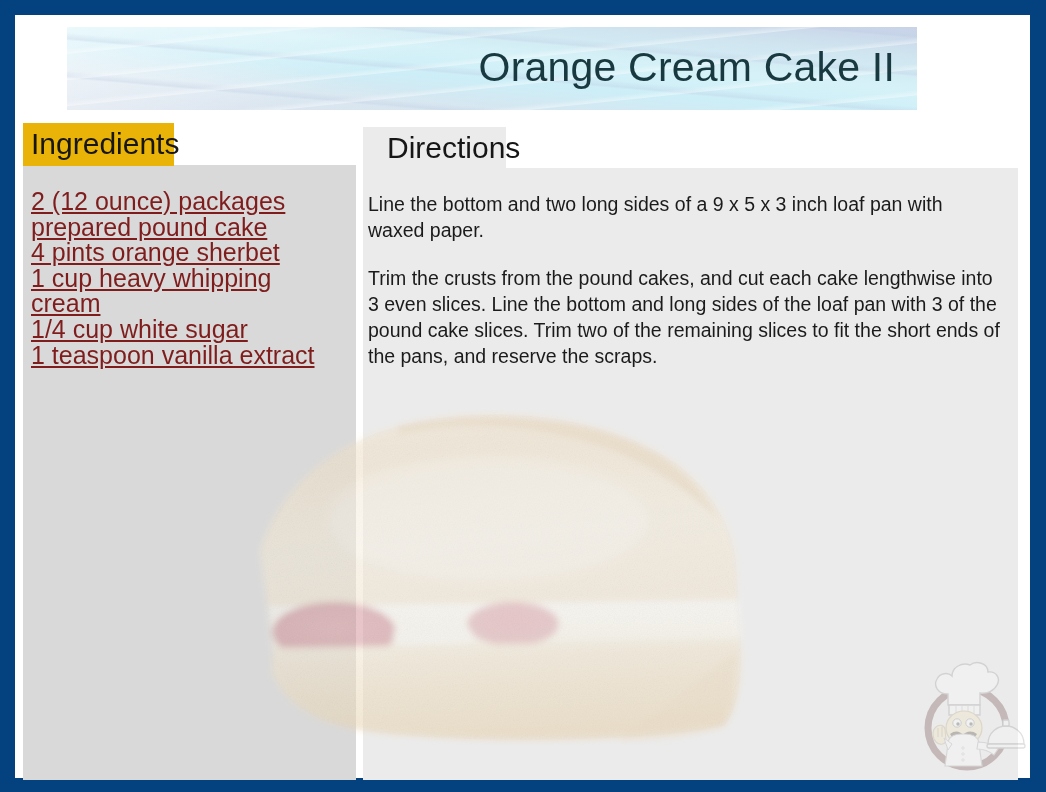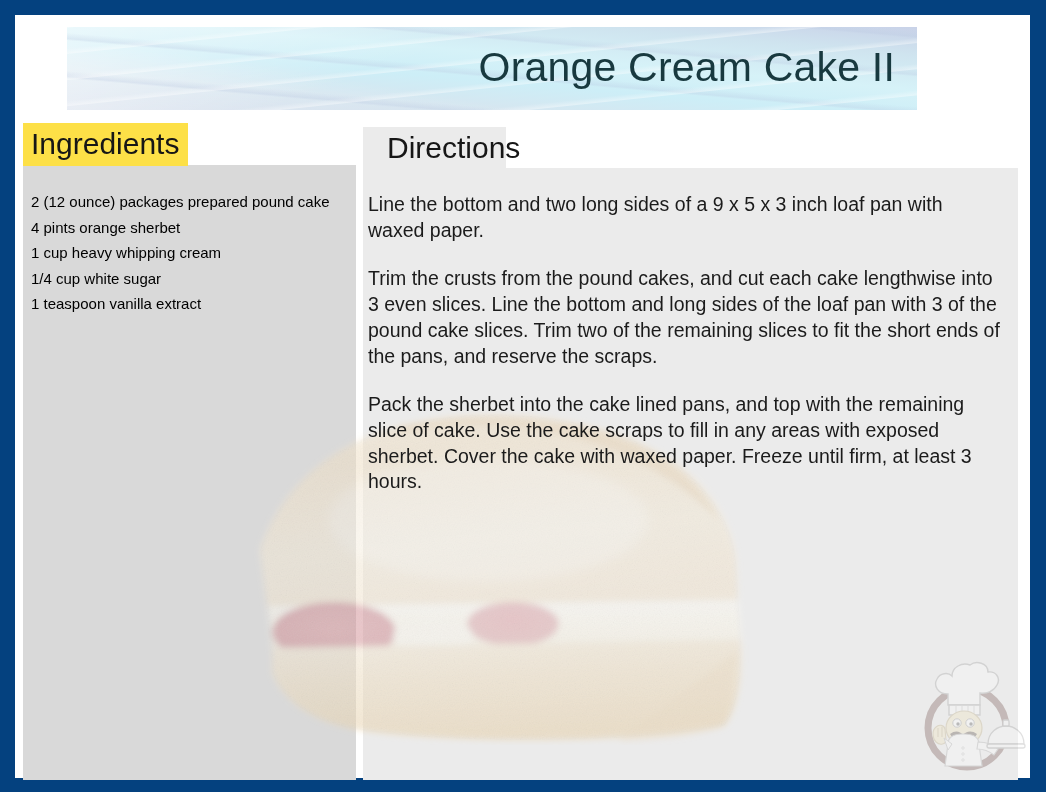--- a/index.html
+++ b/index.html
@@ -108,23 +108,23 @@
     position: absolute;
     box-sizing: border-box;
     color: #161616;
     font-size: 30px;
     line-height: 42px;
     z-index: 4;
   }
   .header-ingredients {
     left: 23px;
     top: 123px;
-    width: 165px;
+    width: 151px;
     height: 43px;
-    background: #fde047;
+    background: #eab308;
     padding: 0 0 0 8px;
   }
   .header-directions {
     left: 363px;
     top: 127px;
     width: 143px;
     height: 42px;
     background: #ebebeb;
     padding: 0 0 0 24px;
   }
@@ -135,23 +135,24 @@
     left: 23px;
     top: 189px;
     width: 330px;
     margin: 0;
     padding: 0 10px 0 8px;
     list-style: none;
     box-sizing: border-box;
     z-index: 3;
   }
   .ingredient-list li {
-    font-size: 15px;
+    font-size: 25px;
     line-height: 25.6px;
-    color: #000000;
+    color: #7f1d1d;
+    text-decoration: underline;
   }
 
   
   .directions-body {
     position: absolute;
     left: 363px;
     top: 192px;
     width: 655px;
     padding: 0 14px 0 5px;
     box-sizing: border-box;
@@ -211,21 +212,20 @@
     <li>1 cup heavy whipping cream</li>
     <li>1/4 cup white sugar</li>
     <li>1 teaspoon vanilla extract</li>
   </ul>
 
   <div class="panel panel-directions"></div>
   <div class="section-header header-directions">Directions</div>
   <div class="directions-body">
     <p>Line the bottom and two long sides of a 9 x 5 x 3 inch loaf pan with waxed paper.</p>
     <p>Trim the crusts from the pound cakes, and cut each cake lengthwise into 3 even slices.  Line the bottom and long sides of the loaf pan with 3 of the pound cake slices.  Trim two of the remaining slices to fit the short ends of the pans, and reserve the scraps.</p>
-    <p>Pack the sherbet into the cake lined pans, and top with the remaining slice of cake.  Use the cake scraps to fill in any areas with exposed sherbet.  Cover the cake with waxed paper.   Freeze until firm, at least 3 hours.</p>
   </div>
 
   <svg class="cake-photo" viewBox="0 0 520 345" aria-hidden="true">
     <defs>
       <linearGradient id="spongeTop" x1="0" y1="0" x2="0.25" y2="1">
         <stop offset="0%" stop-color="#f6e9d3"></stop>
         <stop offset="25%" stop-color="#f3e2c6"></stop>
         <stop offset="70%" stop-color="#f7ecd8"></stop>
         <stop offset="100%" stop-color="#f5e6cf"></stop>
       </linearGradient>

